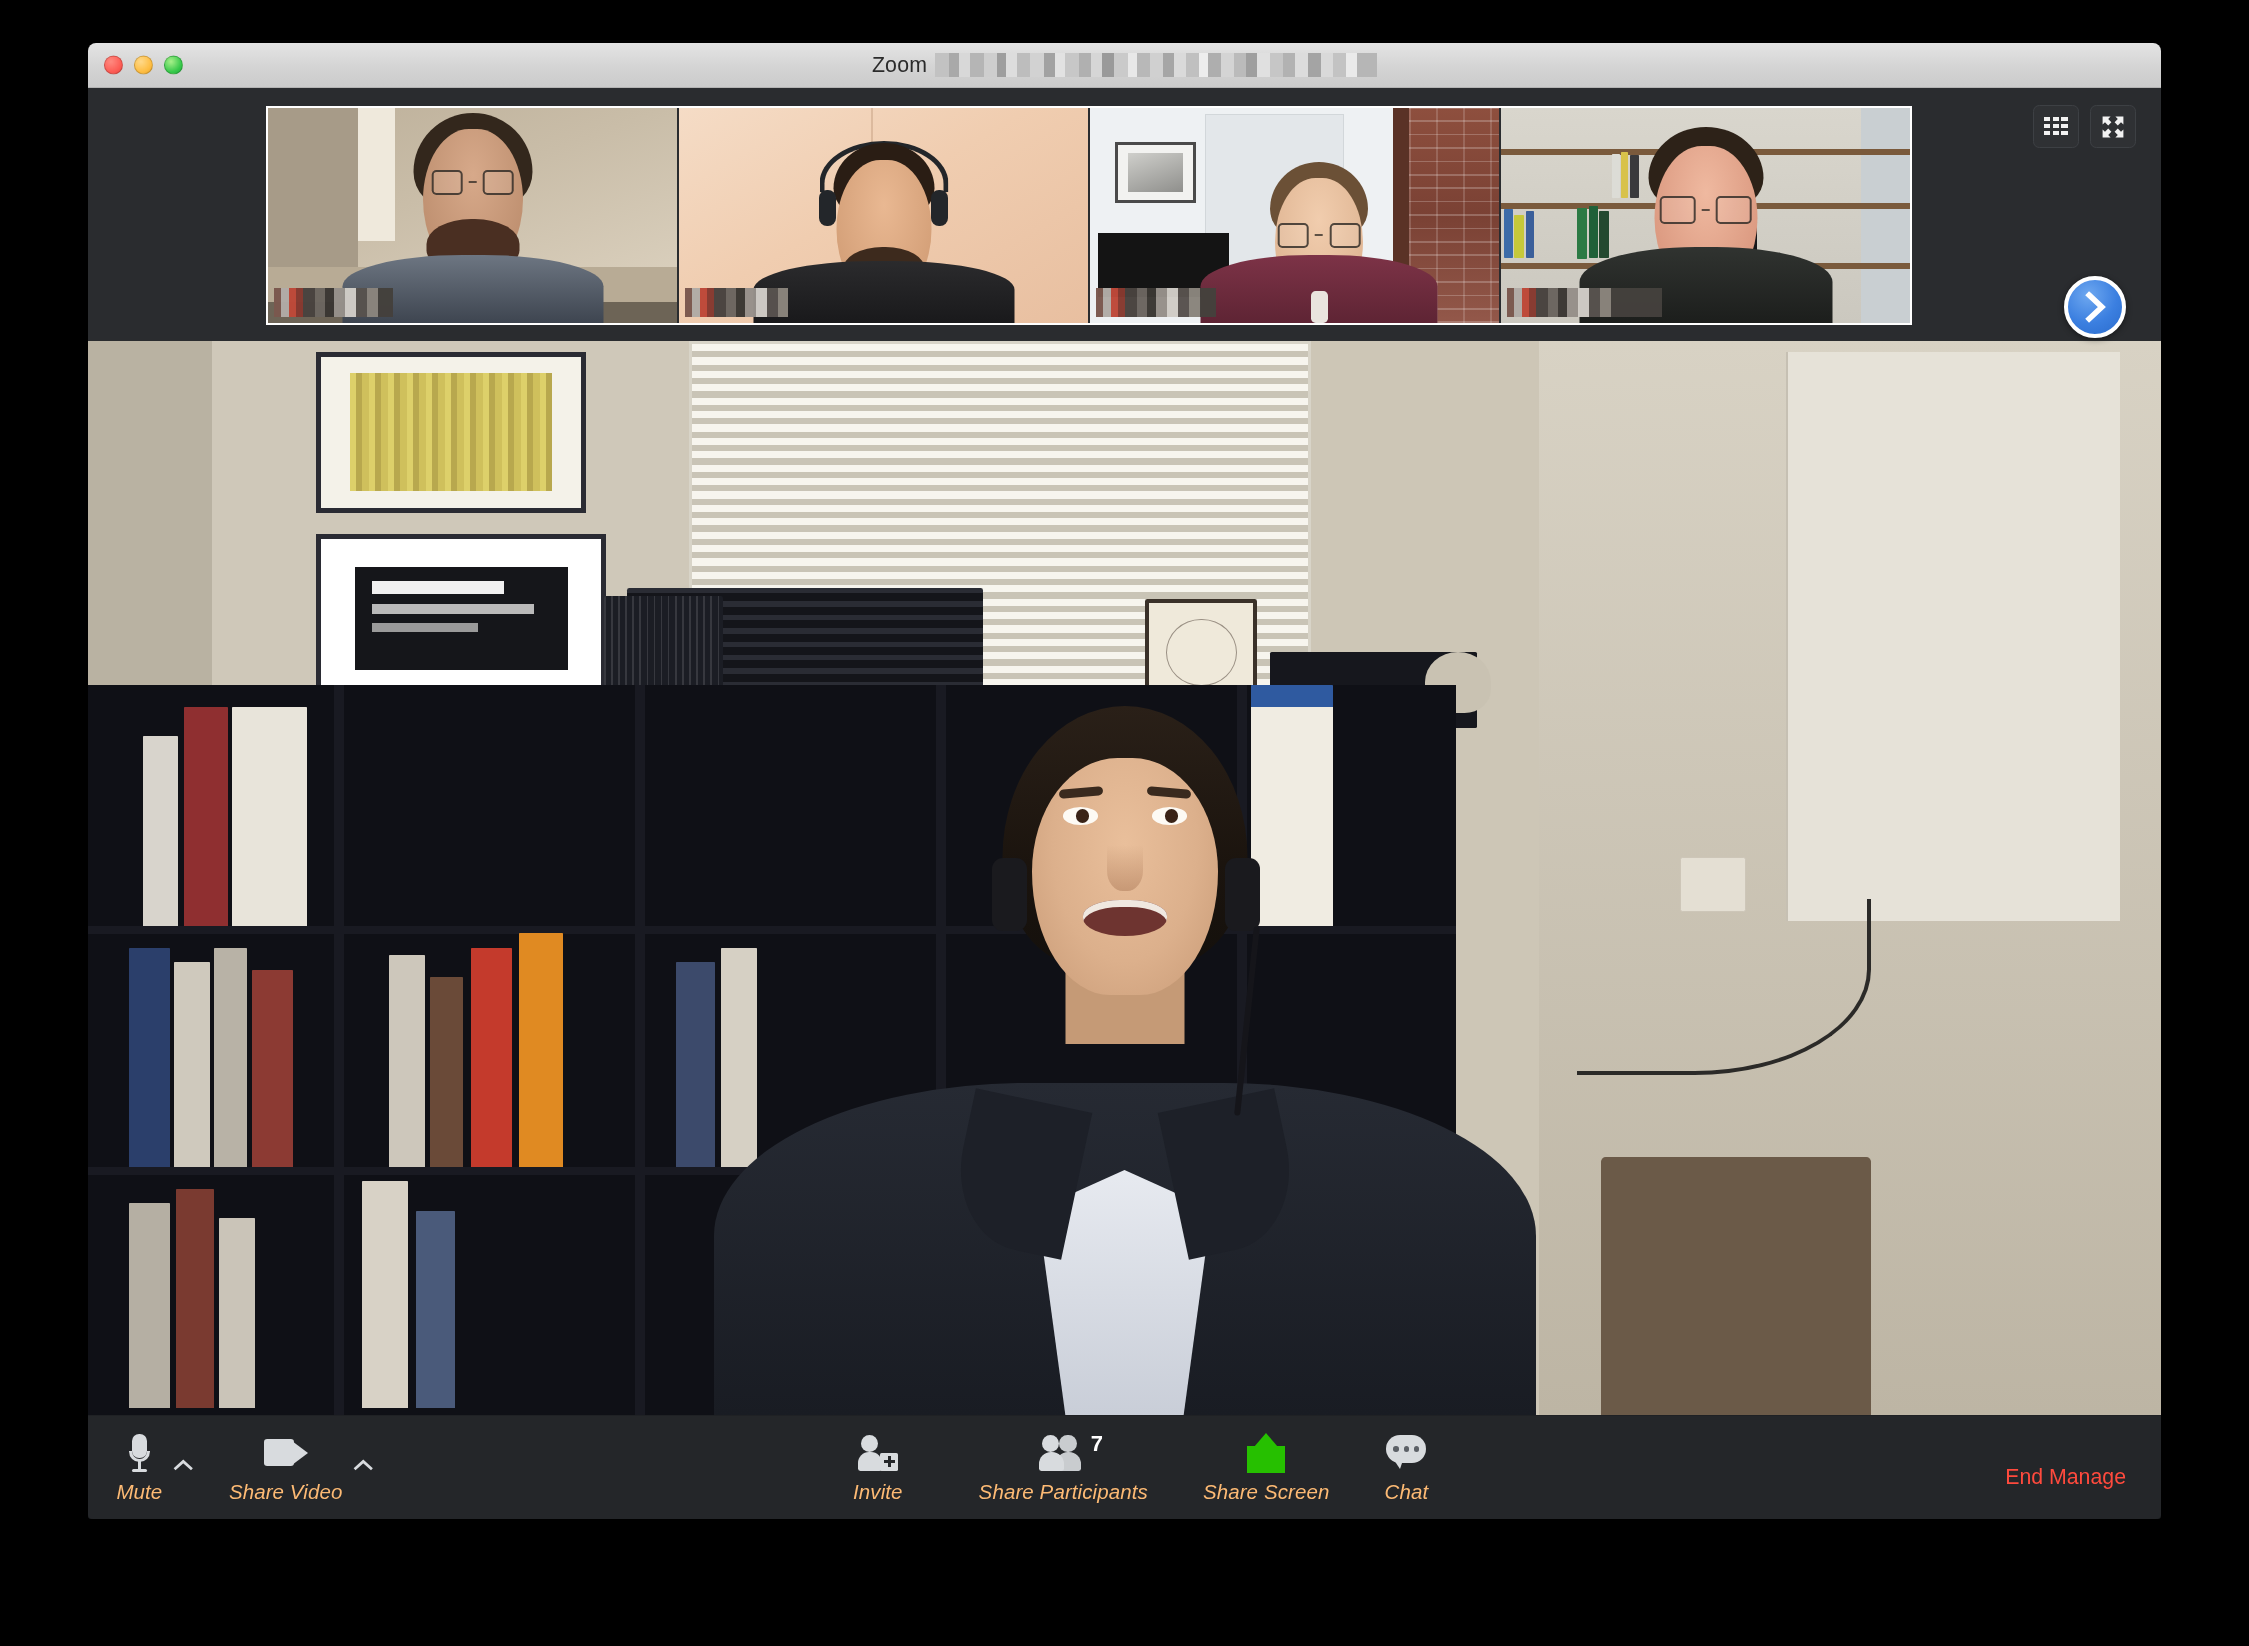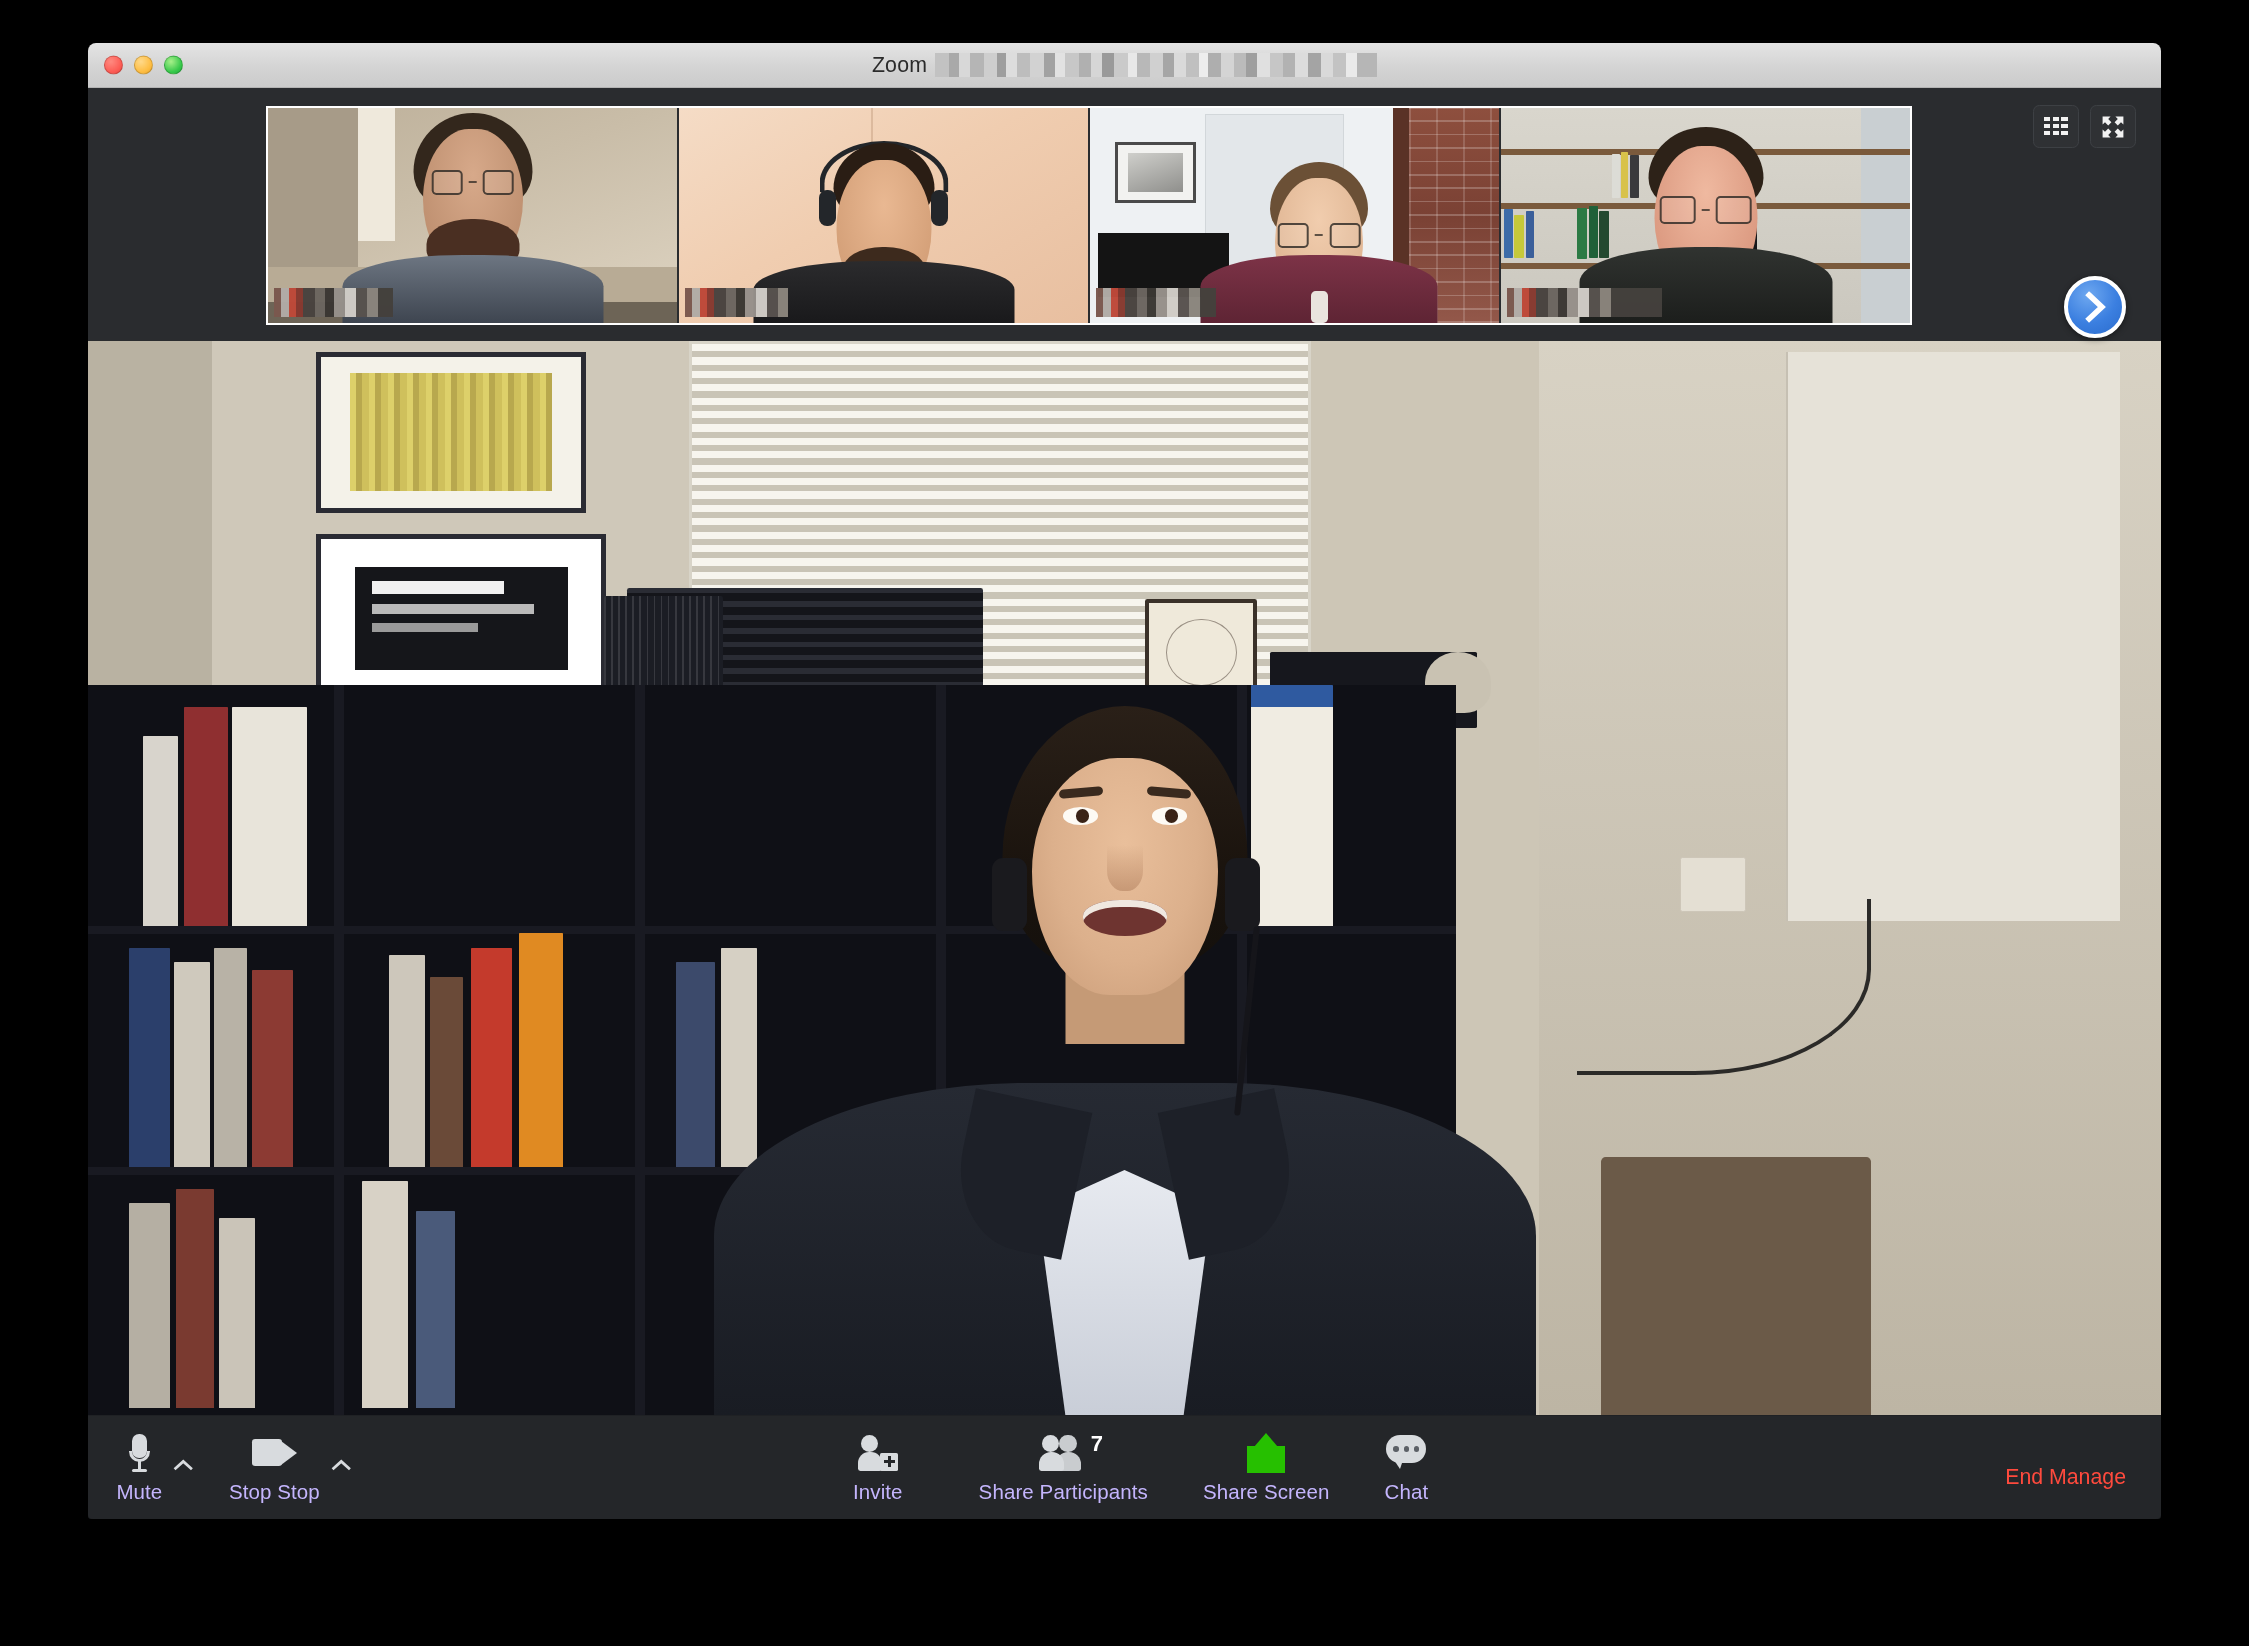--- a/index.html
+++ b/index.html
@@ -426,23 +426,24 @@
   .tb-icon {
     height: 41px;
     display: flex;
     align-items: center;
     justify-content: center;
     position: relative;
   }
   .tb-label {
     margin-top: 7.1px;
     font-size: 20.5px;
-    color: #c4b5fd;
+    color: #fdba74;
     white-space: nowrap;
     letter-spacing: 0.1px;
+    font-style: italic;
   }
   .tb-caret {
     align-self: flex-start;
     margin: 43px 0 0 11px;
     width: 20.5px; height: 12px;
     cursor: pointer;
   }
   .tb-caret svg { display: block; }
 
   .mic-ic { width: 20.5px; height: 38px; position: relative; }
@@ -762,21 +763,21 @@
               </svg>
           </span>
 
           <div class="tb-item" style="margin-left:35px;">
             <span class="tb-icon">
               <span class="cam-ic">
                   <span class="body"></span>
                   <span class="lens2"></span>
                 </span>
             </span>
-            <span class="tb-label">Stop Stop</span>
+            <span class="tb-label">Share Video</span>
           </div>
           <span class="tb-caret">
             <svg width="20.5" height="12" viewBox="0 0 26 15">
                 <path d="M2 13 L13 3 L24 13" stroke="#d8dbde" stroke-width="3.5" fill="none"></path>
               </svg>
           </span>
         </div>
 
         <div class="tb-group tb-center">
           <div class="tb-item">

